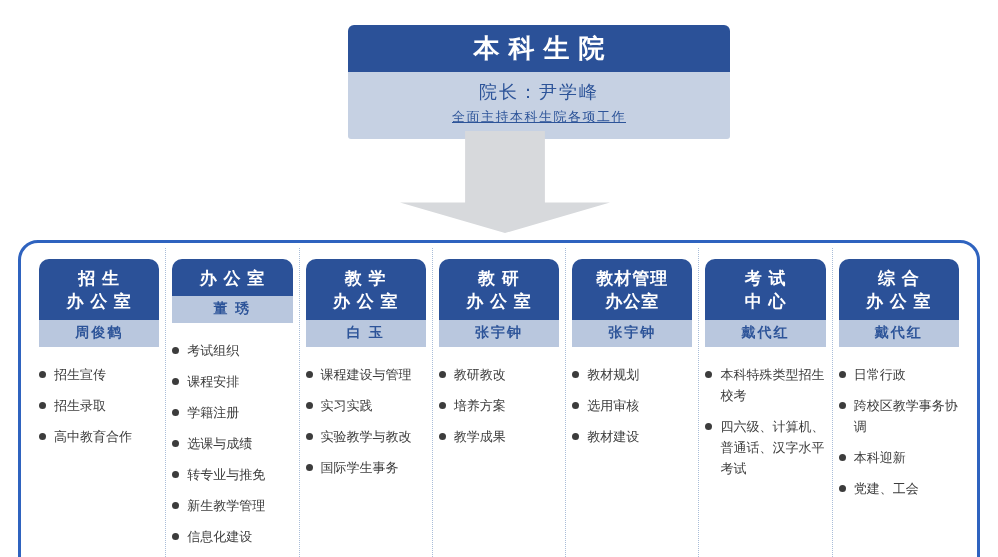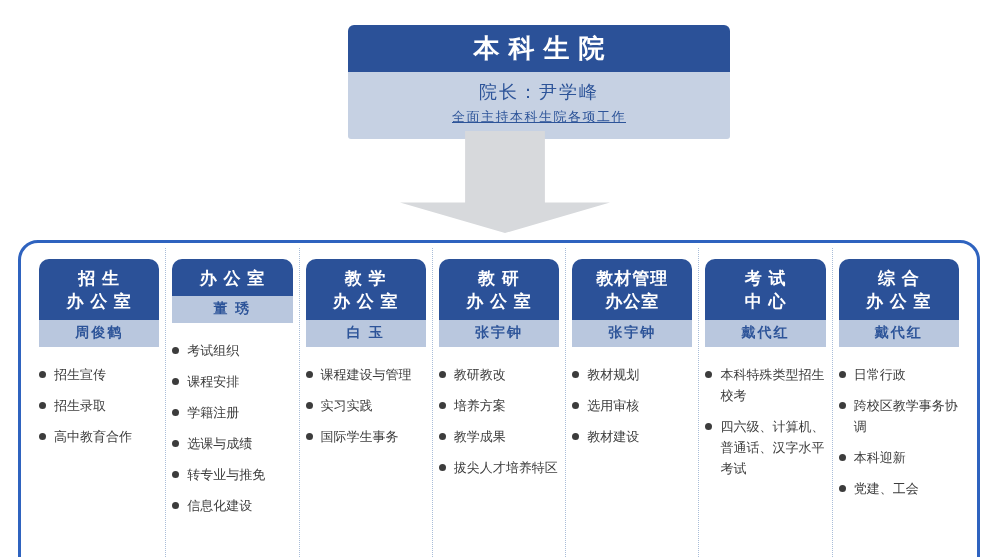--- a/index.html
+++ b/index.html
@@ -79,48 +79,49 @@
     <div class="col-header">
       <div class="t2">办 公 室</div>
     </div>
     <div class="col-name">董 琇</div>
     <ul class="col-list">
           <li><span class="dot"></span><span>考试组织</span></li>
           <li><span class="dot"></span><span>课程安排</span></li>
           <li><span class="dot"></span><span>学籍注册</span></li>
           <li><span class="dot"></span><span>选课与成绩</span></li>
           <li><span class="dot"></span><span>转专业与推免</span></li>
+          <li><span class="dot"></span><span>新生教学管理</span></li>
           <li><span class="dot"></span><span>信息化建设</span></li>
         </ul>
   </div>
 
   <div class="col">
     <div class="col-header">
       <div class="t1">教 学</div>
       <div class="t2">办 公 室</div>
     </div>
     <div class="col-name">白 玉</div>
     <ul class="col-list">
           <li><span class="dot"></span><span>课程建设与管理</span></li>
           <li><span class="dot"></span><span>实习实践</span></li>
+          <li><span class="dot"></span><span>实验教学与教改</span></li>
           <li><span class="dot"></span><span>国际学生事务</span></li>
         </ul>
   </div>
 
   <div class="col">
     <div class="col-header">
       <div class="t1">教 研</div>
       <div class="t2">办 公 室</div>
     </div>
     <div class="col-name">张宇钟</div>
     <ul class="col-list">
           <li><span class="dot"></span><span>教研教改</span></li>
           <li><span class="dot"></span><span>培养方案</span></li>
           <li><span class="dot"></span><span>教学成果</span></li>
-          <li><span class="dot"></span><span>拔尖人才培养特区</span></li>
         </ul>
   </div>
 
   <div class="col">
     <div class="col-header">
       <div class="t1">教材管理</div>
       <div class="t2">办公室</div>
     </div>
     <div class="col-name">张宇钟</div>
     <ul class="col-list">

